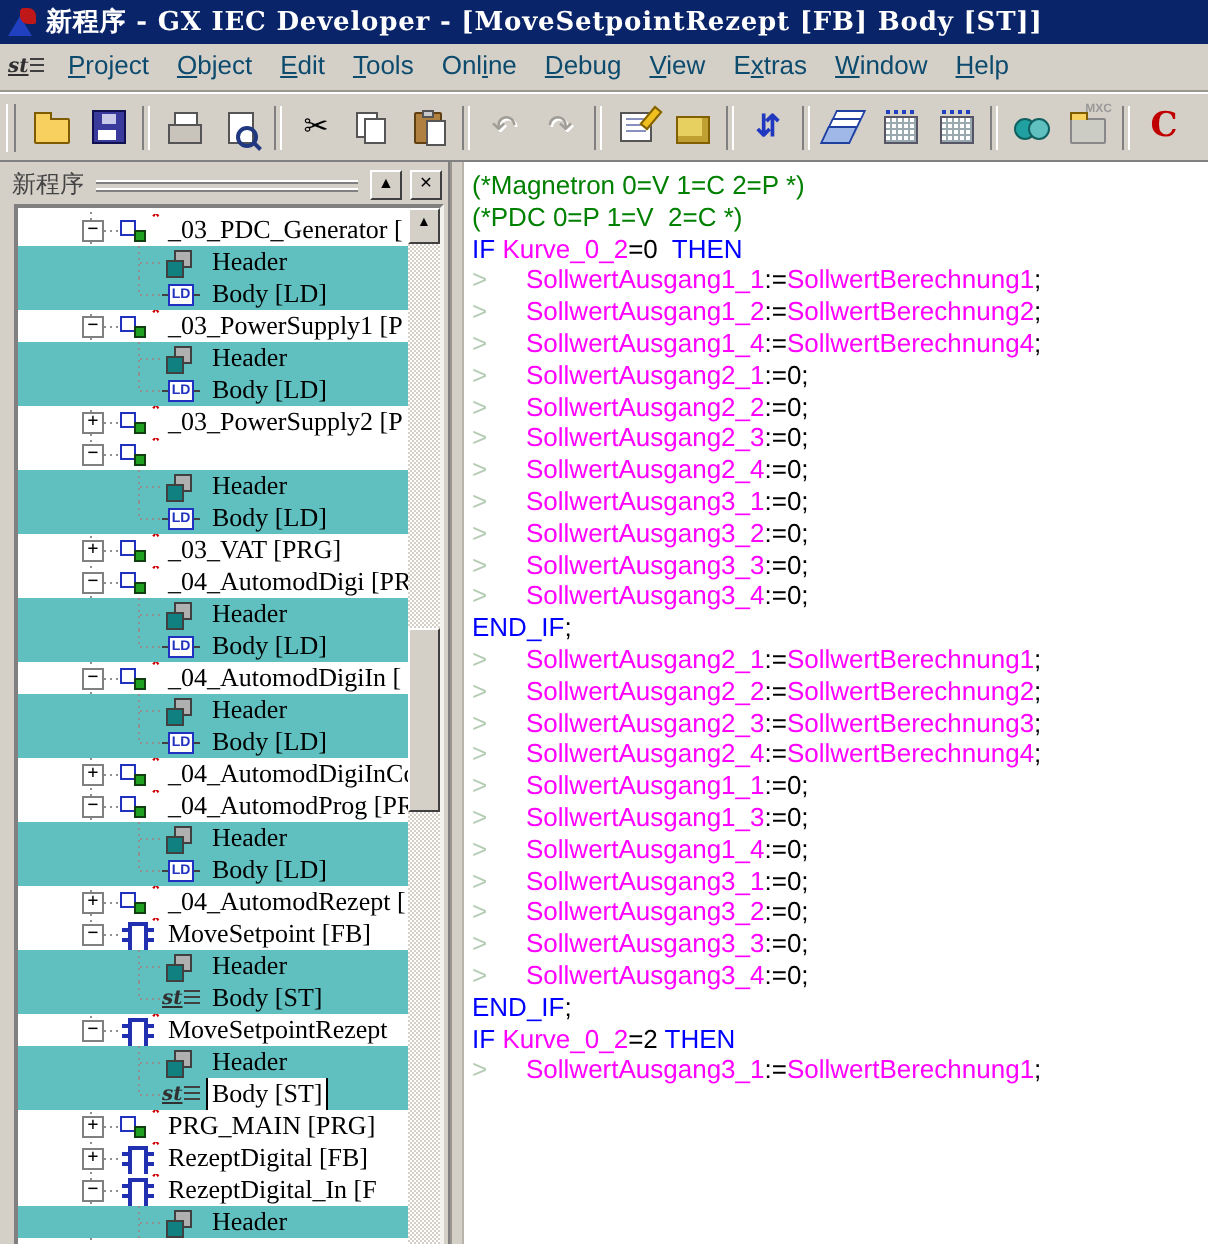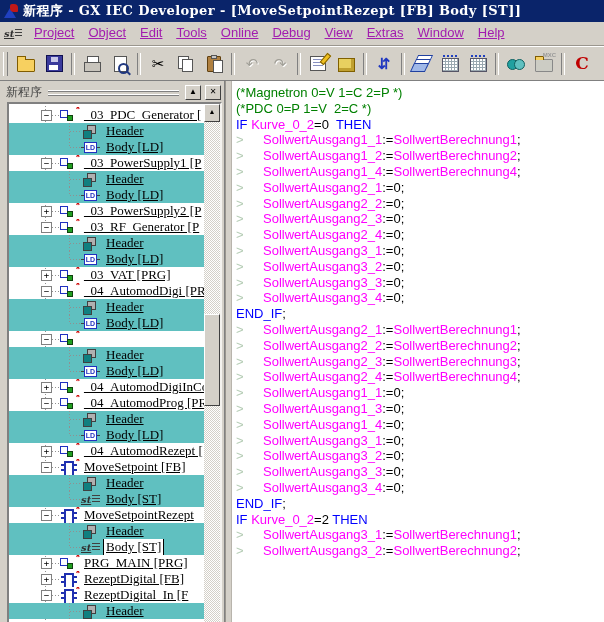--- a/index.html
+++ b/index.html
@@ -11,21 +11,21 @@
   .titlebar{height:22px;background:#0a246a;display:flex;align-items:center;padding:0 3px;}
   .app-icon{width:15px;height:14px;position:relative;flex:none;}
   .app-icon::before{content:"";position:absolute;left:1px;bottom:0;width:0;height:0;
       border-left:6px solid transparent;border-right:6px solid transparent;border-bottom:10px solid #2040c0;}
   .app-icon::after{content:"";position:absolute;right:0;top:0;width:8px;height:8px;background:#c01818;border-radius:2px 4px 1px 4px;}
   .title-text{color:#fff;font:bold 13px "DejaVu Serif",serif;letter-spacing:.4px;margin-left:5px;white-space:nowrap;}
 
   
   .menubar{height:23px;background:#d4d0c8;display:flex;align-items:center;border-bottom:1px solid #9a968e;padding-left:2px;}
   .menu-doc-icon{width:18px;height:15px;display:flex;align-items:center;margin:0 5px 0 2px;flex:none;position:relative;}
-  .menu-item{padding:0 7px;font-size:13px;color:#a21caf;height:100%;line-height:22px;white-space:nowrap;text-decoration:underline;}
+  .menu-item{padding:0 7px;font-size:13px;color:#0c4a6e;height:100%;line-height:22px;white-space:nowrap;}
   .menu-item u{text-decoration:underline;}
 
   
   .toolbar{height:33px;background:#d4d0c8;display:flex;align-items:center;padding:0 2px;border-top:1px solid #fff;border-bottom:1px solid #808080;}
   .tgrip{width:3px;height:24px;border-left:1px solid #fff;border-right:1px solid #808080;margin:0 4px 0 1px;flex:none;}
   .tbtn{width:26px;height:26px;display:flex;align-items:center;justify-content:center;margin:0 1px;position:relative;flex:none;}
   .tsep{width:2px;height:22px;border-left:1px solid #808080;border-right:1px solid #fff;margin:0 3px;flex:none;}
   .g{font-size:15px;line-height:1;color:#000;}
   .g.gray{color:#a09e96;text-shadow:1px 1px 0 #fff;}
   .g.blue{color:#2038c0;font-weight:bold;}
@@ -82,21 +82,21 @@
   .trow.l2{padding-left:72px;text-align:center;}
   .ebox{position:absolute;left:32px;top:3px;width:9px;height:9px;background:#fff;border:1px solid #808080;
         font:9px/8px "DejaVu Sans Mono",monospace;text-align:center;color:#000;z-index:2;}
   .stub{position:absolute;top:8px;height:1px;background:repeating-linear-gradient(to right,#909090 0 1px,transparent 1px 3px);}
   .stub.s-l1{left:43px;width:8px;}
   .stub.s-l2{left:61px;width:10px;}
   .v2{position:absolute;left:60px;top:0;width:1px;height:16px;
       background:repeating-linear-gradient(to bottom,#909090 0 1px,transparent 1px 3px);}
   .v2.half{height:9px;}
   .tico{width:19px;height:15px;position:relative;margin-right:3px;flex:none;}
-  .tlabel{font:13px "Liberation Serif",serif;color:#000;padding:0 2px;border:1px solid transparent;text-decoration:underline;}
+  .tlabel{font:13px "Liberation Serif",serif;color:#000;padding:0 2px;border:1px solid transparent;}
   .trow.sel .tlabel{border:1px solid #000;background:#fff;}
   .tq{position:absolute;box-sizing:border-box;}
   .tq.tb{left:1px;top:2px;width:8px;height:8px;background:#fff;border:1px solid #2030c0;}
   .tq.tg{left:8px;top:7px;width:6px;height:6px;background:#20a020;border:1px solid #104010;}
   .ast{position:absolute;right:-2px;top:-5px;color:#cc0000;font:bold 11px "Liberation Sans",sans-serif;}
   .fbb{position:absolute;left:5px;top:1px;width:6px;height:12px;background:#fff;border:2px solid #2030b0;}
   .fbb::before{content:"";position:absolute;left:-5px;top:1px;width:3px;height:2px;background:#2030b0;box-shadow:0 5px 0 #2030b0;}
   .fbb::after{content:"";position:absolute;right:-5px;top:1px;width:3px;height:2px;background:#2030b0;box-shadow:0 5px 0 #2030b0;}
   .hq{position:absolute;width:7px;height:7px;border:1px solid #404040;}
   .hq.hg{left:6px;top:1px;background:#b0b0b0;}
@@ -320,21 +320,20 @@
               <span class="tlabel">_03_PowerSupply2 [P</span>
             </div>
             <div class="trow l1">
               <div class="stub s-l1"></div>
               <div class="ebox">−</div>
               <span class="tico">
                 <span class="tq tb"></span>
                 <span class="tq tg"></span>
                 <span class="ast">*</span>
               </span>
-              <span class="tlabel">_03_RF_Generator [P</span>
             </div>
             <div class="trow l2">
               <div class="v2"></div>
               <div class="stub s-l2"></div>
               <span class="tico">
                 <span class="hq hg"></span>
                 <span class="hq ht"></span>
               </span>
               <span class="tlabel">Header</span>
             </div>
@@ -392,20 +391,21 @@
               <span class="tlabel">Body [LD]</span>
             </div>
             <div class="trow l1">
               <div class="stub s-l1"></div>
               <div class="ebox">−</div>
               <span class="tico">
                 <span class="tq tb"></span>
                 <span class="tq tg"></span>
                 <span class="ast">*</span>
               </span>
+              <span class="tlabel">_04_AutomodDigiIn [</span>
             </div>
             <div class="trow l2">
               <div class="v2"></div>
               <div class="stub s-l2"></div>
               <span class="tico">
                 <span class="hq hg"></span>
                 <span class="hq ht"></span>
               </span>
               <span class="tlabel">Header</span>
             </div>
@@ -598,17 +598,16 @@
         <div class="code-line"><span class="t">&gt;</span><span class="v">SollwertAusgang1_1</span><span class="p">:=0;</span></div>
         <div class="code-line"><span class="t">&gt;</span><span class="v">SollwertAusgang1_3</span><span class="p">:=0;</span></div>
         <div class="code-line"><span class="t">&gt;</span><span class="v">SollwertAusgang1_4</span><span class="p">:=0;</span></div>
         <div class="code-line"><span class="t">&gt;</span><span class="v">SollwertAusgang3_1</span><span class="p">:=0;</span></div>
         <div class="code-line"><span class="t">&gt;</span><span class="v">SollwertAusgang3_2</span><span class="p">:=0;</span></div>
         <div class="code-line"><span class="t">&gt;</span><span class="v">SollwertAusgang3_3</span><span class="p">:=0;</span></div>
         <div class="code-line"><span class="t">&gt;</span><span class="v">SollwertAusgang3_4</span><span class="p">:=0;</span></div>
         <div class="code-line"><span class="k">END_IF</span><span class="p">;</span></div>
         <div class="code-line"><span class="k">IF</span><span class="p"> </span><span class="v">Kurve_0_2</span><span class="p">=2 </span><span class="k">THEN</span></div>
         <div class="code-line"><span class="t">&gt;</span><span class="v">SollwertAusgang3_1</span><span class="p">:=</span><span class="v">SollwertBerechnung1</span><span class="p">;</span></div>
-        <div class="code-line"><span class="t">&gt;</span><span class="v">SollwertAusgang3_2</span><span class="p">:=</span><span class="v">SollwertBerechnung2</span><span class="p">;</span></div>
       </div>
 
   </div>
 </div>
 
 </body></html>

